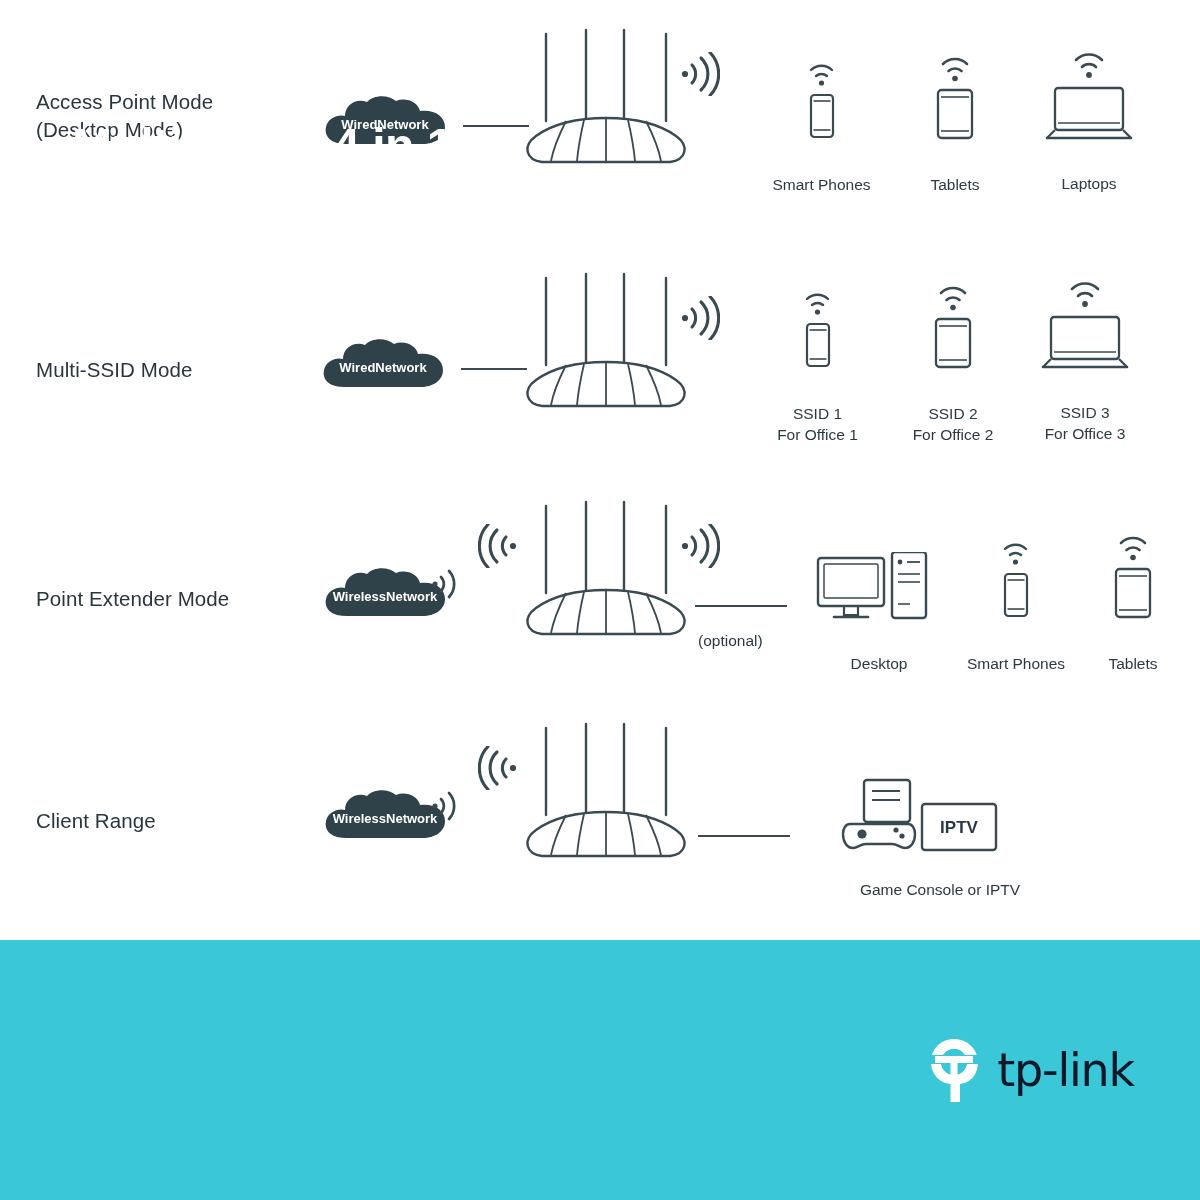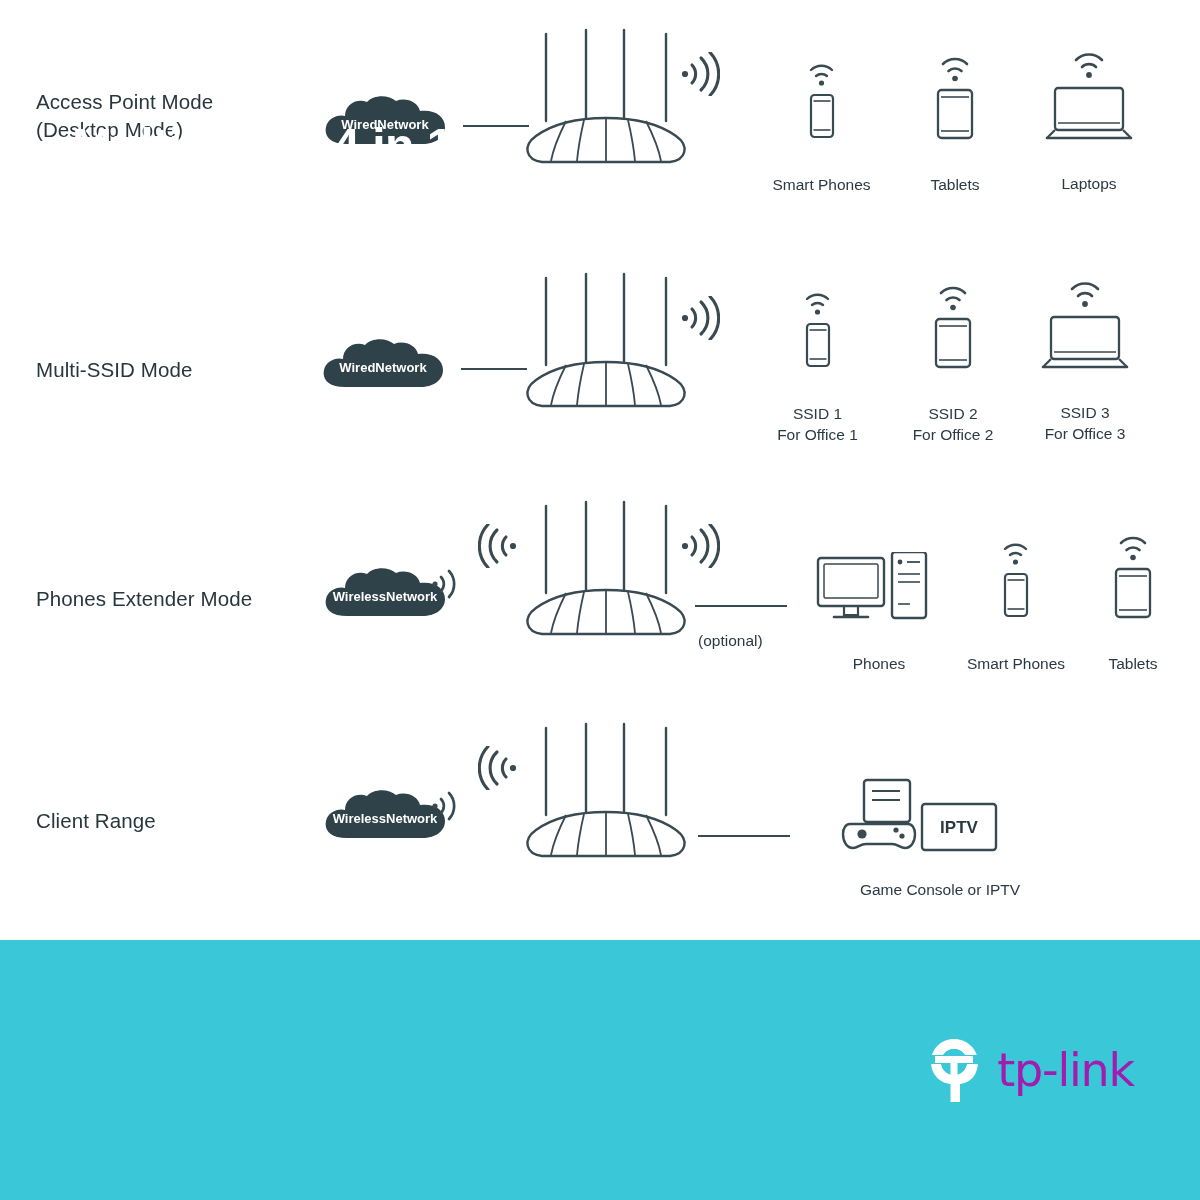--- a/index.html
+++ b/index.html
@@ -103,21 +103,21 @@
   .brand {
     position: absolute;
     right: 66px;
     top: 1030px;
     display: flex;
     align-items: center;
     height: 80px;
   }
   .brand-text {
     font-size: 46px;
-    color: #a21caf;
+    color: #0f172a;
     letter-spacing: -1.2px;
     font-family: "DejaVu Sans", sans-serif;
   }
 </style>
 </head>
 <body>
 
 <div class="diagram-area">
 
   <div class="row" style="top:0">
@@ -310,21 +310,21 @@
       <div class="caption">
         <div>SSID 3</div>
         <div>For Office 3</div>
       </div>
     </div>
   </div>
 
   <div class="row" style="top:472px">
 
     <div class="row-label" style="top:113px">
-      <div>Phones Extender Mode</div>
+      <div>Point Extender Mode</div>
     </div>
 
     <div class="cloud" style="left:320px; top:96px">
       <svg width="130" height="58" viewBox="0 0 130 58">
         <path d="M27 48 C10 48 4 40 6 31 C8 22 18 18 25 20 C25 9 36 2 47 6 C53 -1 68 -2 76 5 C86 1 98 6 100 15 C114 13 125 20 125 31 C125 42 114 48 103 48 Z" fill="#2f4249"></path>
       </svg>
       <div class="cloud-text">
         <span>Wireless</span>
         <span>Network</span>
       </div>
@@ -390,21 +390,21 @@
         <rect x="14" y="12" width="54" height="34" rx="1.5" fill="#ffffff" stroke="#3a4a52" stroke-width="1.5"></rect>
         <path d="M34 54 L34 63 L48 63 L48 54" fill="none" stroke="#3a4a52" stroke-width="2.2"></path>
         <line x1="24" y1="65" x2="58" y2="65" stroke="#3a4a52" stroke-width="2.6" stroke-linecap="round"></line>
         <rect x="82" y="0" width="34" height="66" rx="3" fill="#ffffff" stroke="#3a4a52" stroke-width="2.4"></rect>
         <circle cx="90" cy="10" r="2.4" fill="#3a4a52"></circle>
         <line x1="97" y1="10" x2="110" y2="10" stroke="#3a4a52" stroke-width="1.8"></line>
         <line x1="88" y1="22" x2="110" y2="22" stroke="#3a4a52" stroke-width="1.6"></line>
         <line x1="88" y1="30" x2="110" y2="30" stroke="#3a4a52" stroke-width="1.6"></line>
         <line x1="88" y1="52" x2="100" y2="52" stroke="#3a4a52" stroke-width="1.6"></line>
       </svg>
-      <div class="caption">Phones</div>
+      <div class="caption">Desktop</div>
     </div>
 
     <div class="device" style="left:958px; top:62px; width:116px">
       <svg width="116" height="100" viewBox="0 0 116 100">
         <g stroke="#3a4a52" fill="none" stroke-width="2.4" stroke-linecap="round">
           <path d="M47 15 A15 15 0 0 1 68 15"></path>
           <path d="M52 21 A8.5 8.5 0 0 1 63 21"></path>
         </g>
         <circle cx="57.5" cy="28" r="2.6" fill="#3a4a52"></circle>
         <rect x="47" y="40" width="22" height="42" rx="3.4" fill="#ffffff" stroke="#3a4a52" stroke-width="2.2"></rect>

